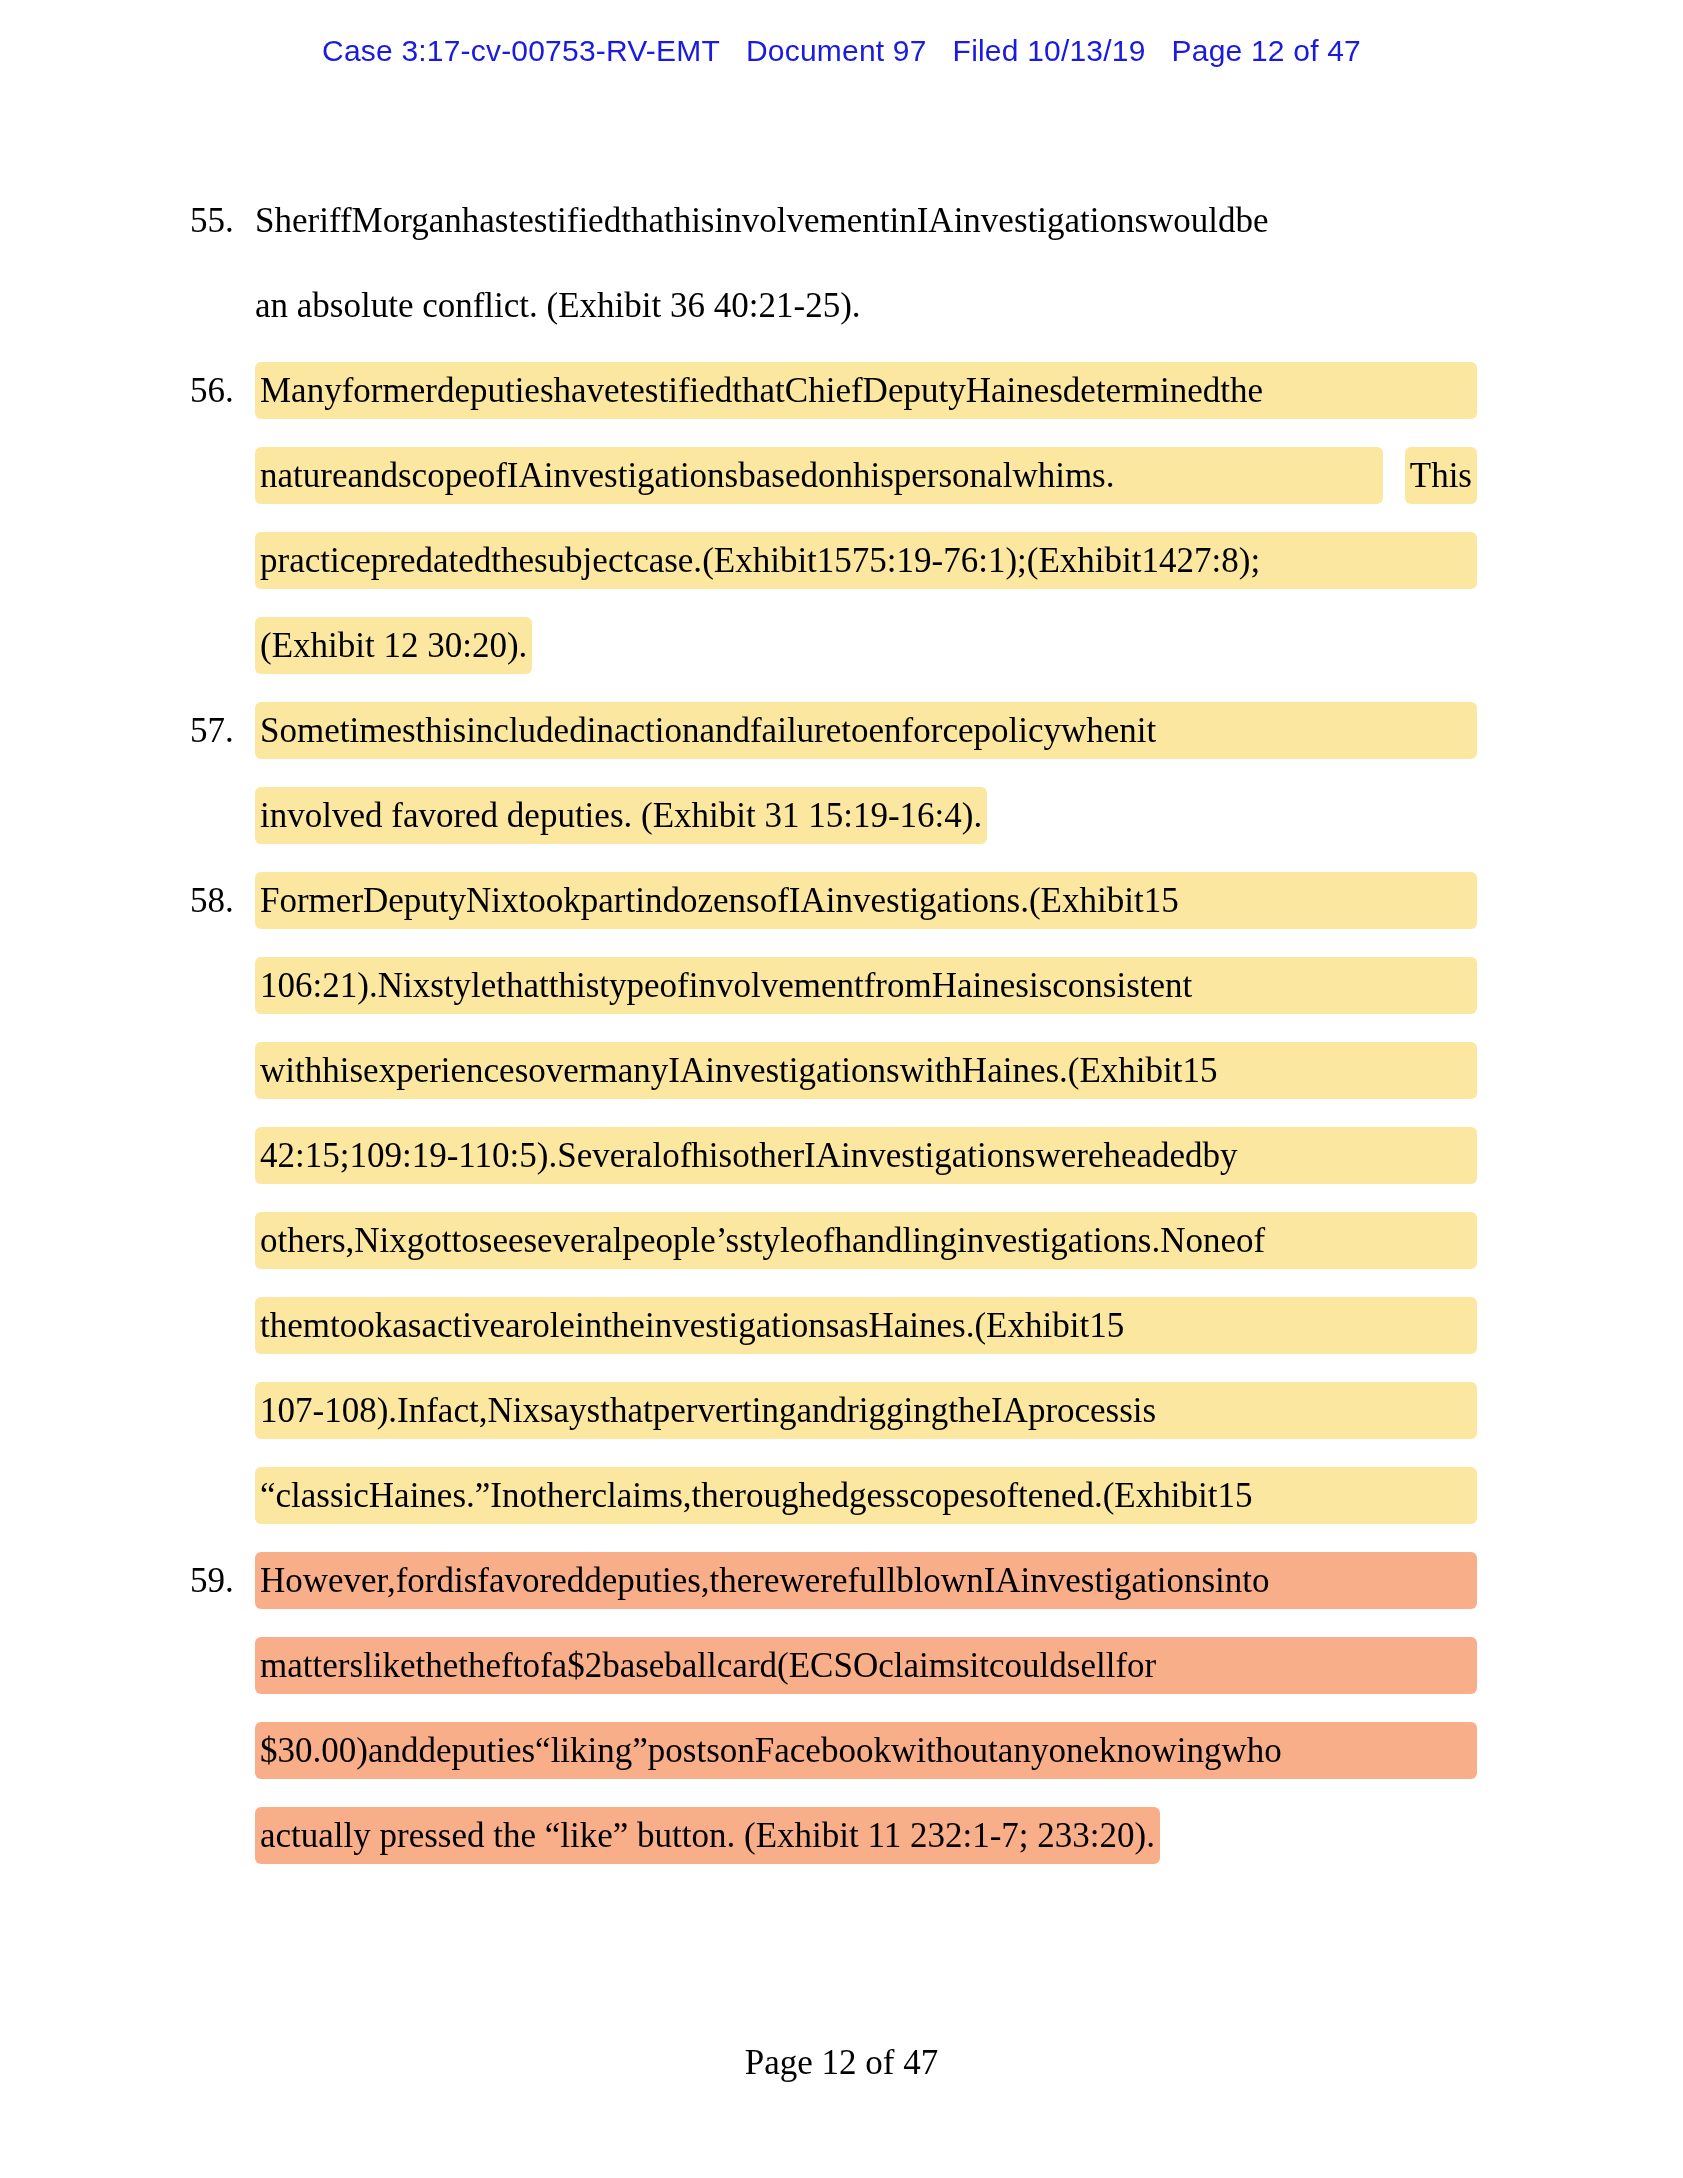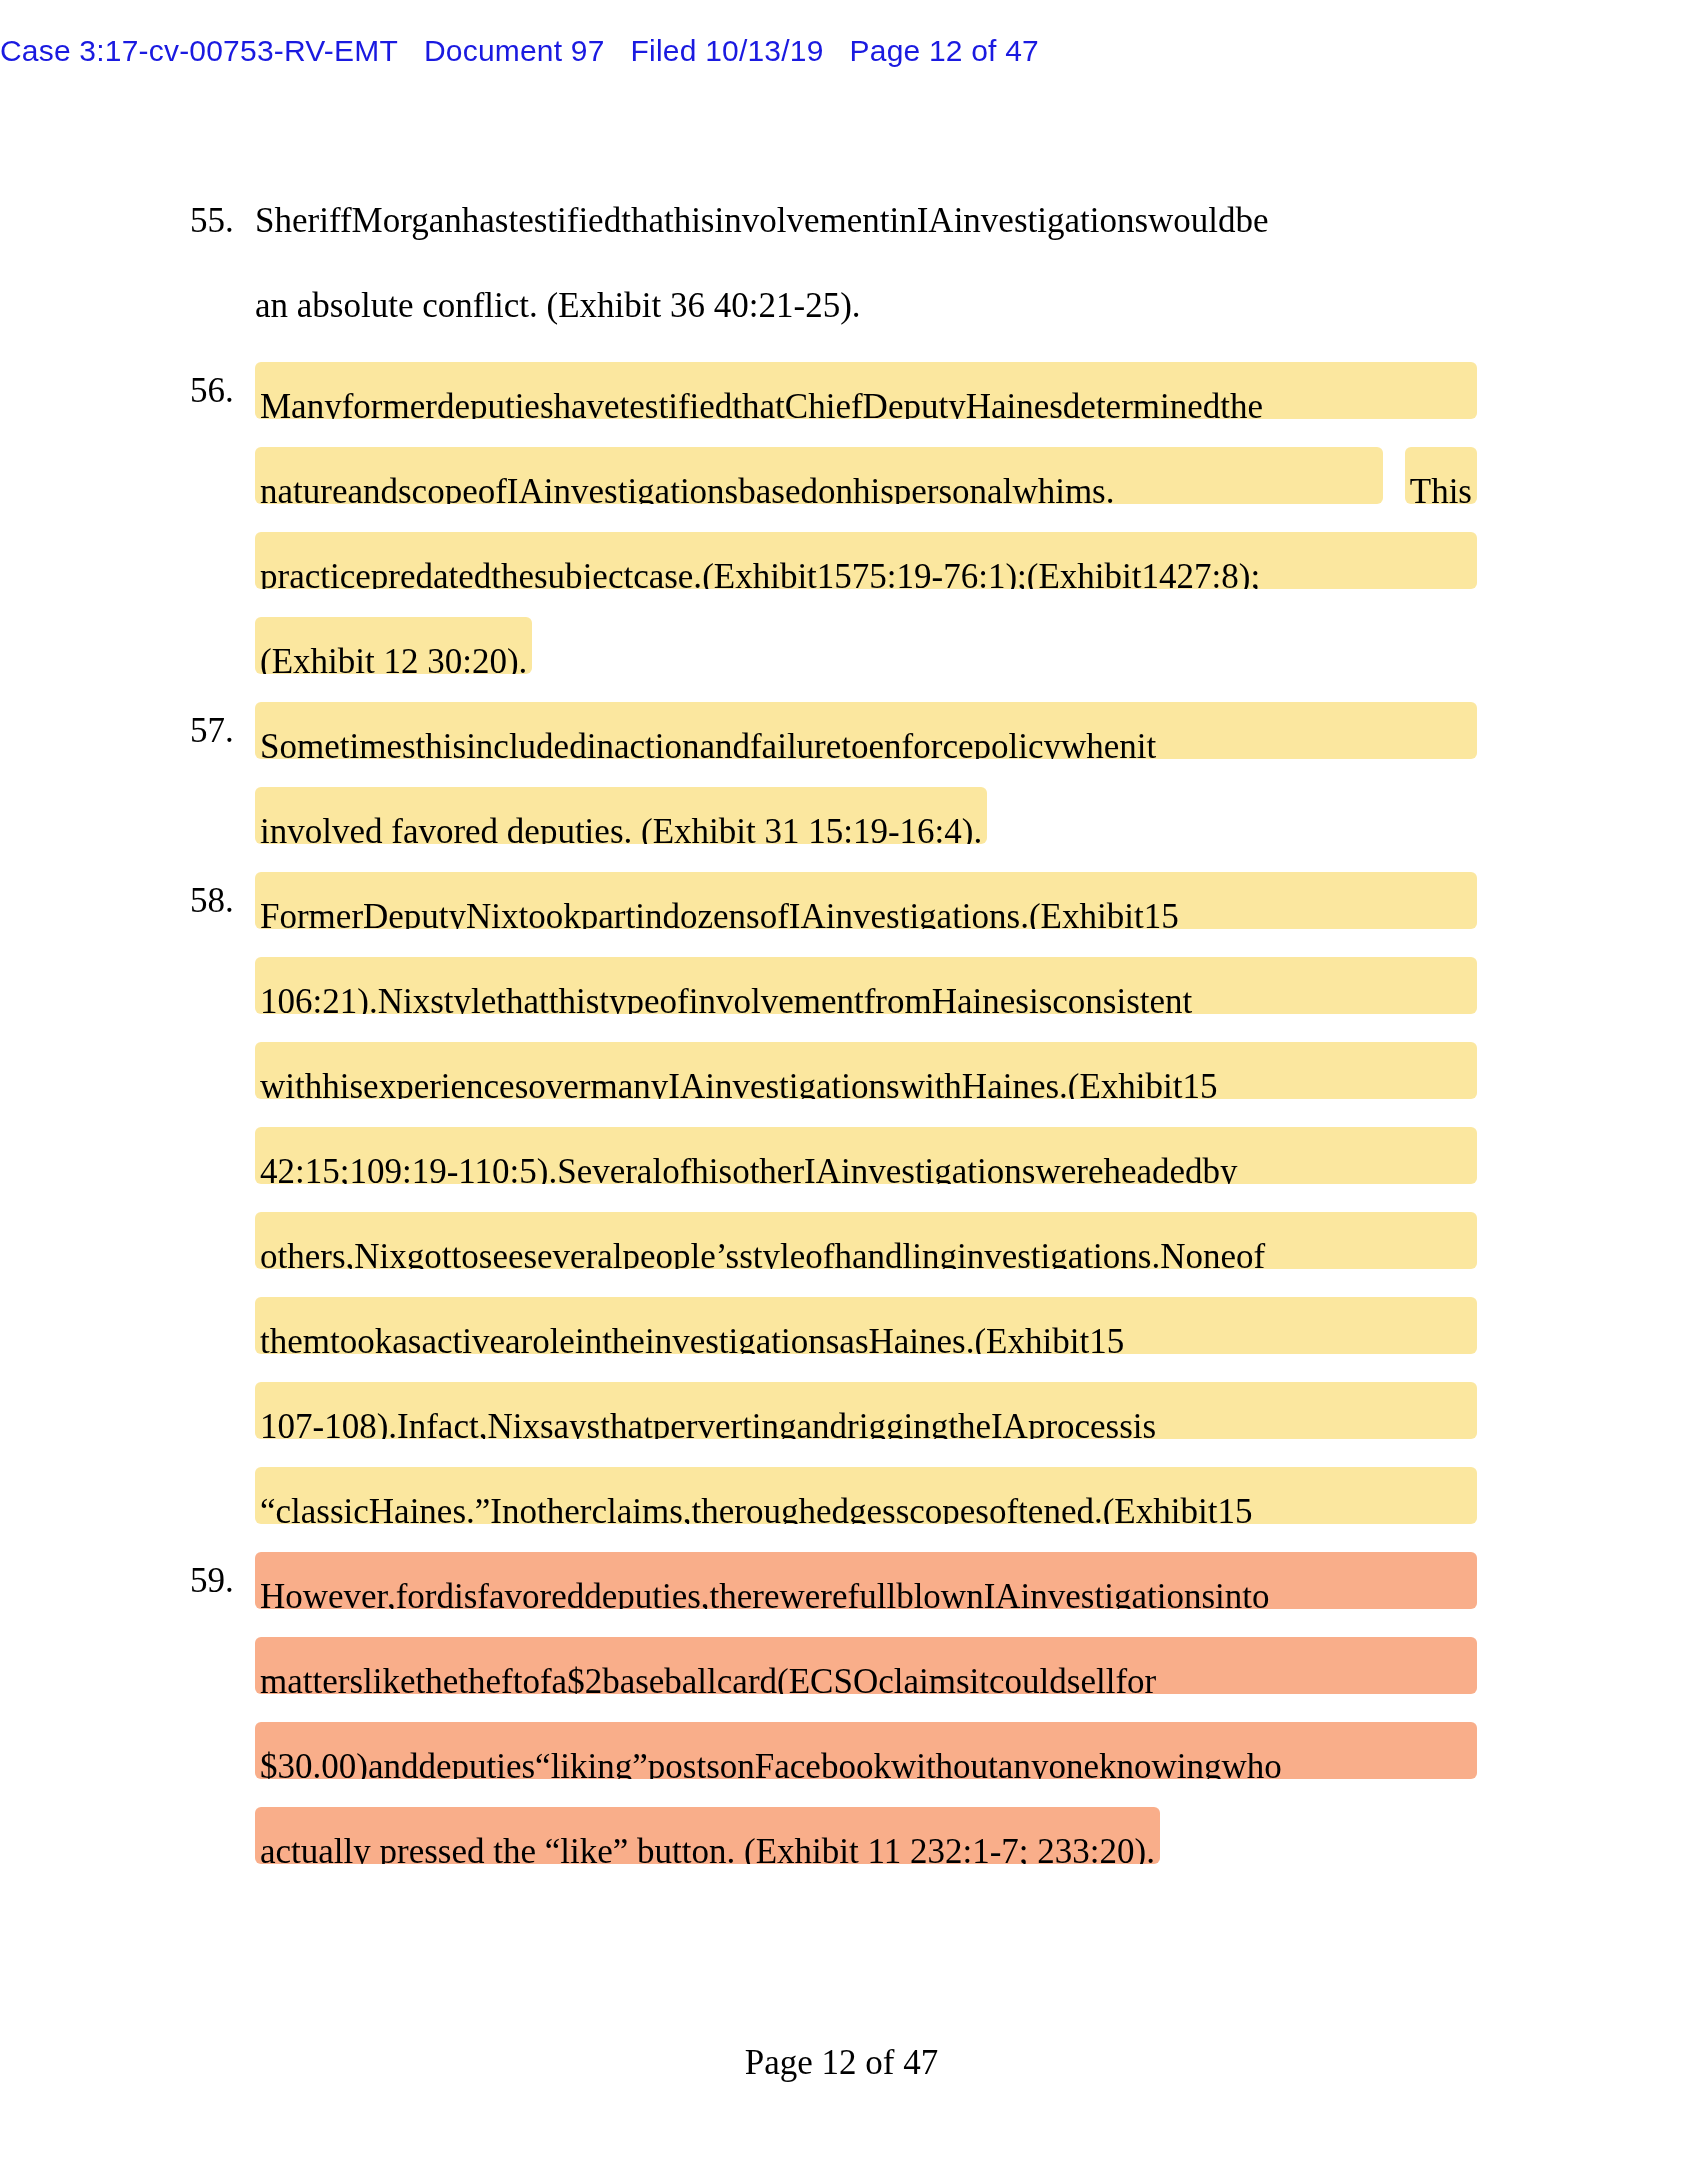--- a/index.html
+++ b/index.html
@@ -22,20 +22,21 @@
     box-sizing: border-box;
     overflow: hidden;
   }
 
   
   .ecf-header {
     position: absolute;
     top: 34px;
     left: 0;
     width: 1683px;
+    text-align: center;
     font-family: "Liberation Sans", "DejaVu Sans", sans-serif;
     font-size: 30px;
     letter-spacing: 0.2px;
     color: #1a1ae0;
     white-space: nowrap;
   }
   .ecf-header .seg {
     display: inline-block;
     margin-right: 26px;
   }
@@ -94,21 +95,21 @@
   .just {
     display: flex;
     justify-content: flex-start;
     align-items: baseline;
     width: 100%;
   }
   .just > span { white-space: pre; }
 
   .hl {
     border-radius: 6px;
-    padding: 16px 5px;
+    padding: 0 5px;
     box-sizing: border-box;
   }
 
   .hl-yellow { background: #fbe79f; }
   .hl-salmon { background: #f9ae8a; }
 
   
   .hl-full { width: 100%; }
 
   .gap-sm { display: inline-block; width: 22px; }

